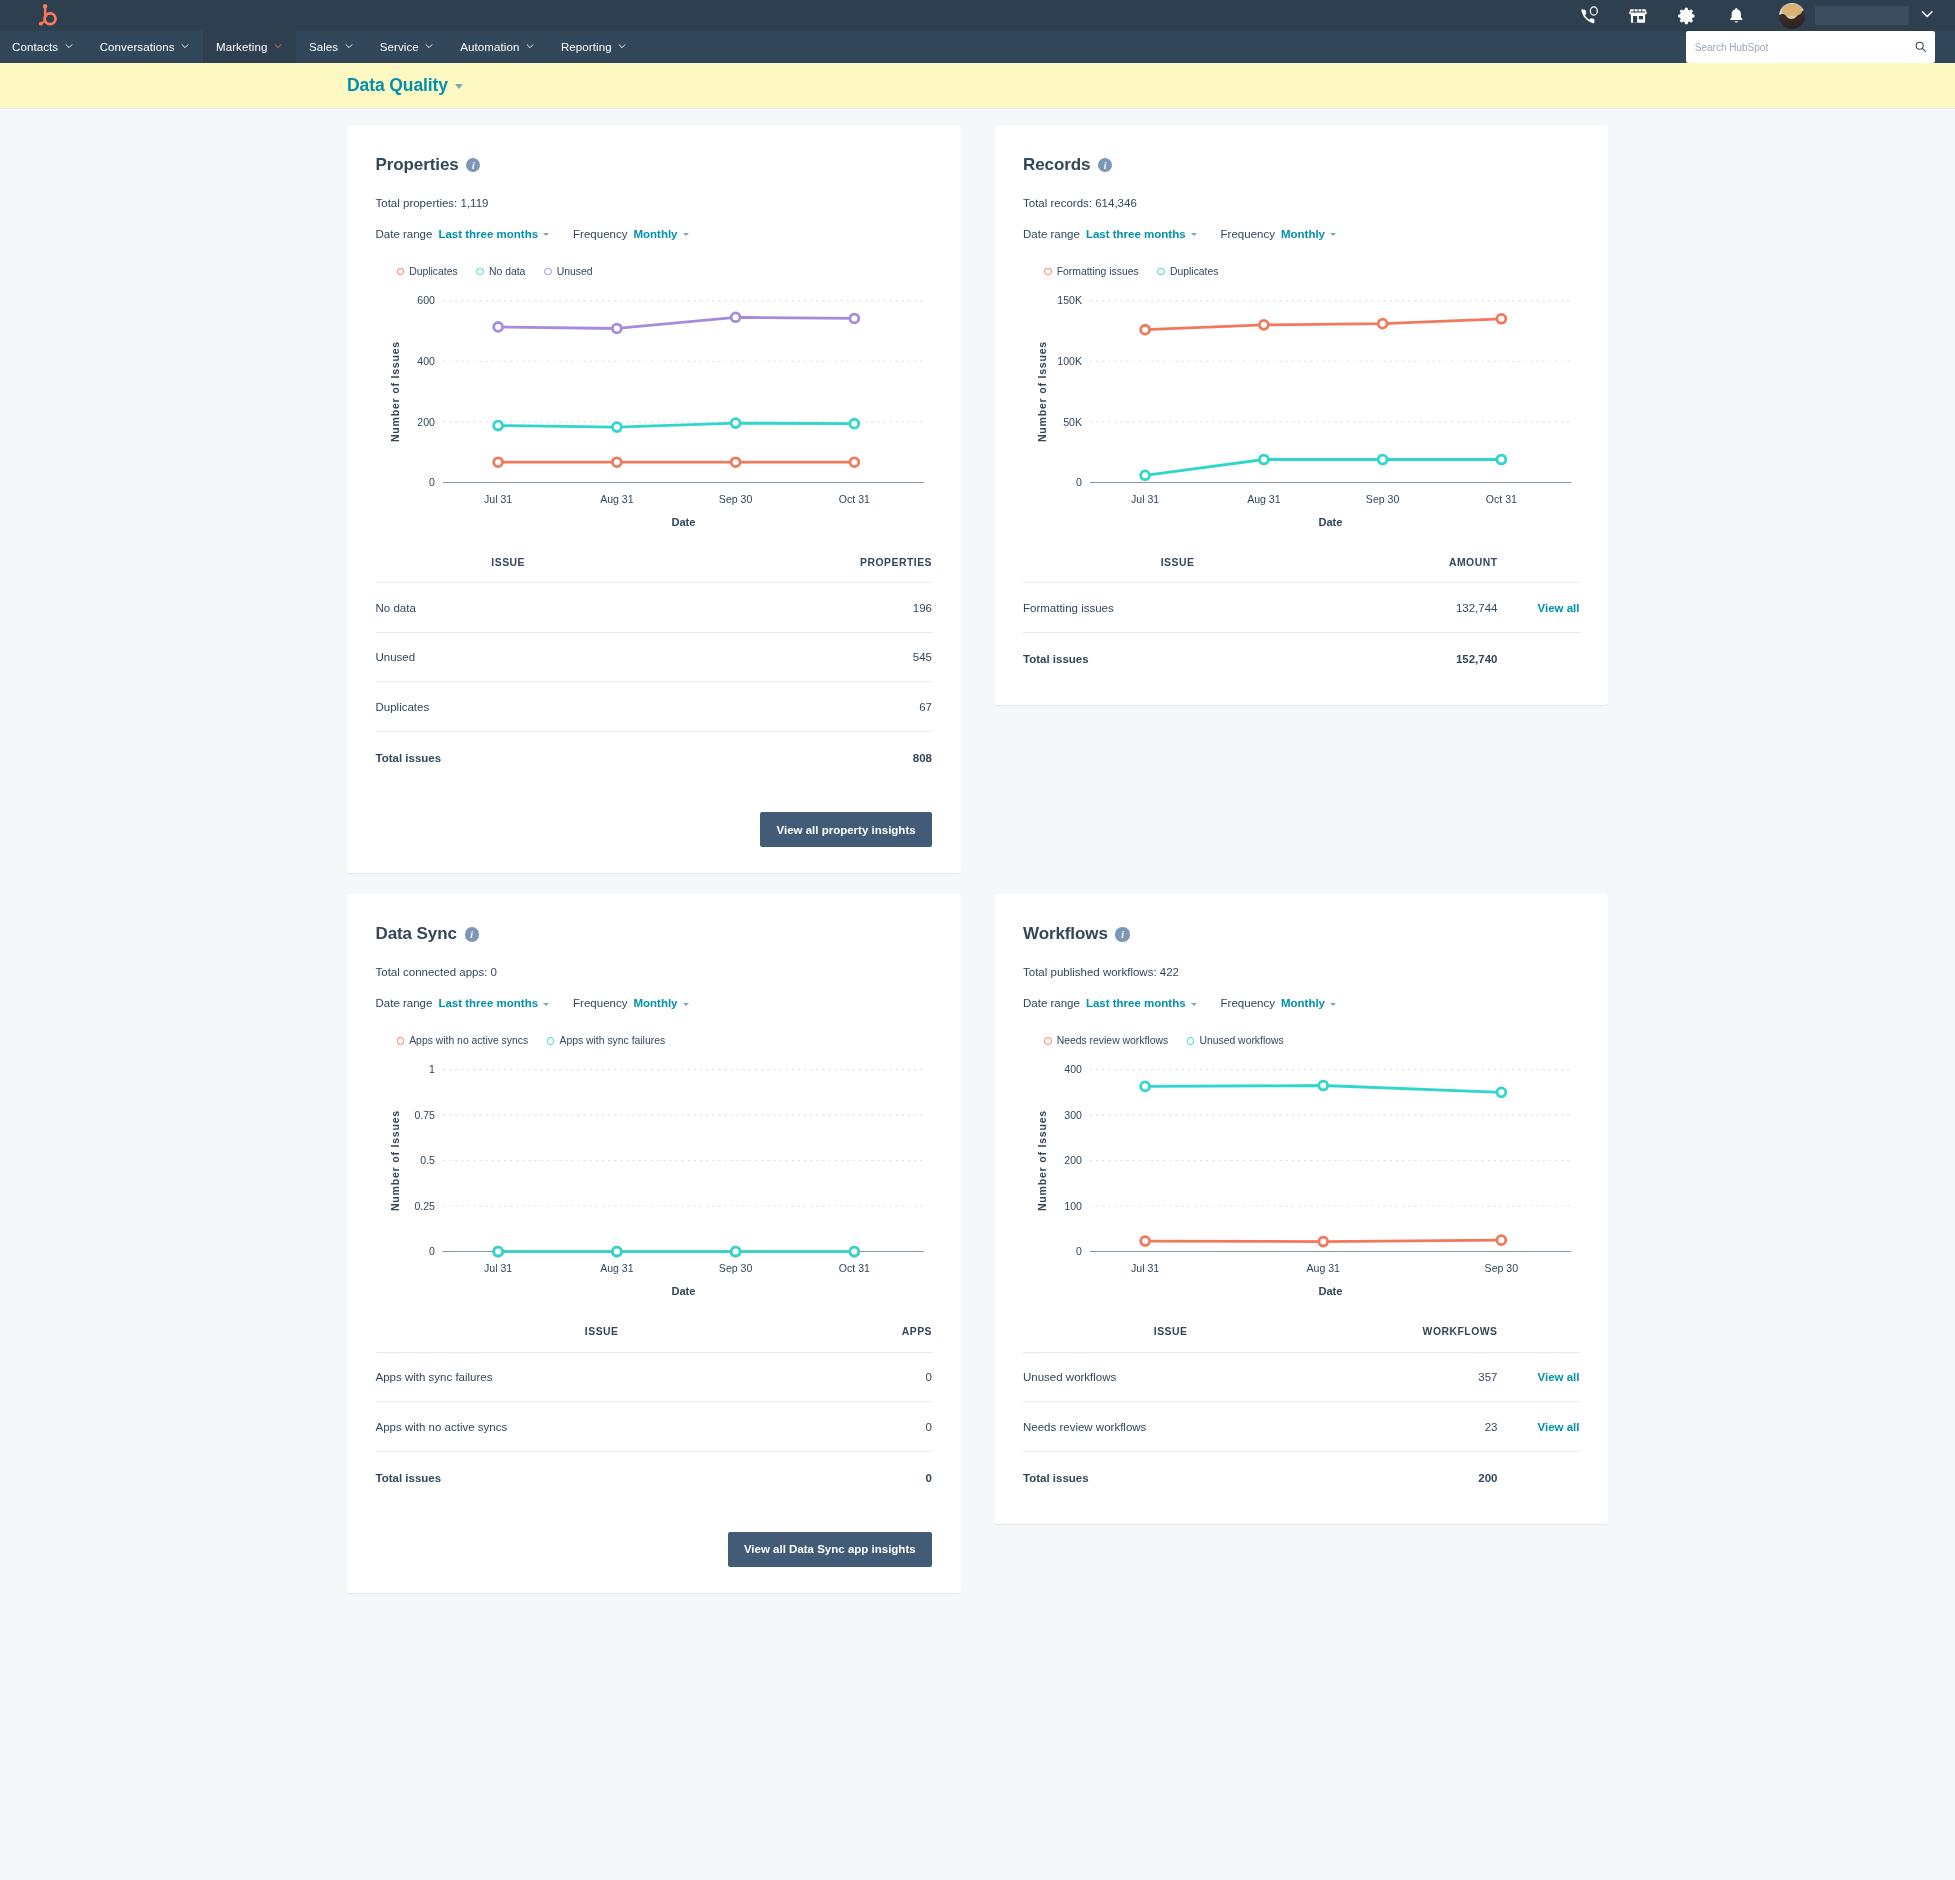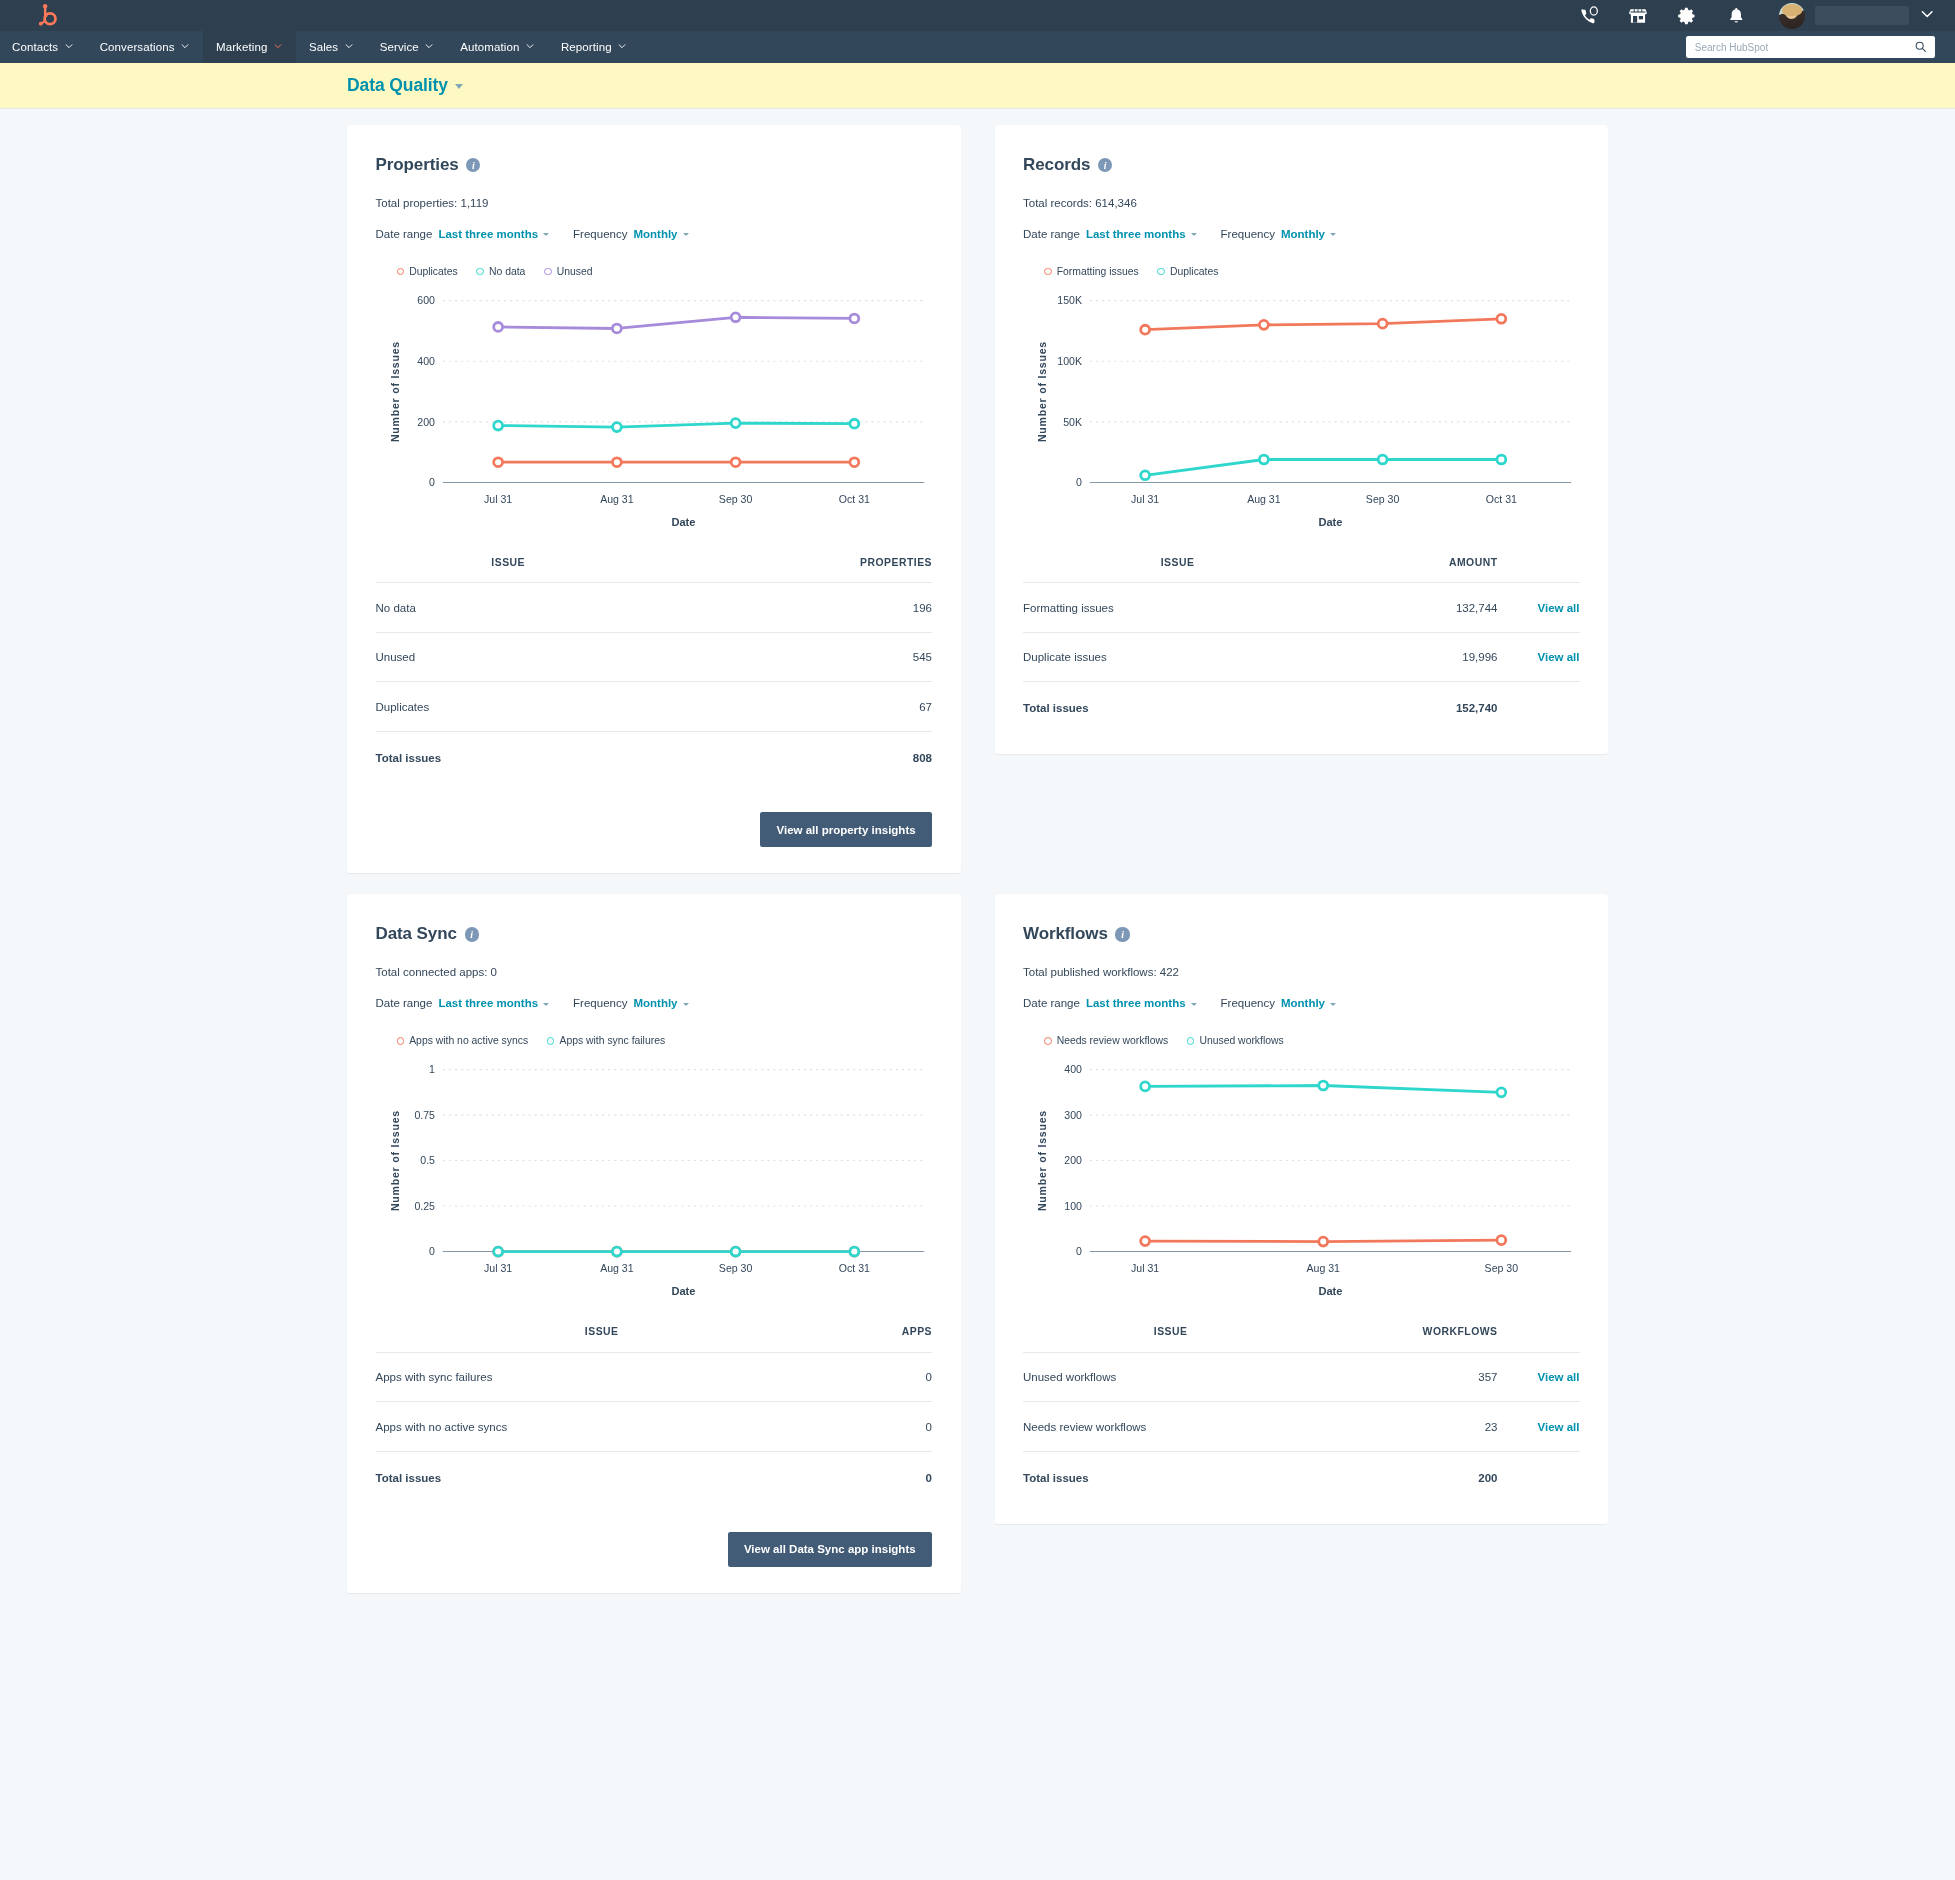--- a/index.html
+++ b/index.html
@@ -75,21 +75,21 @@
   }
   .navitem:first-child { padding-left: 12px; }
   .navitem.active { background: #2E3F50; }
   .navitem .chev { display: block; }
   .nav-spacer { flex: 1; }
   .searchwrap {
     display: flex; align-items: center;
     padding-right: 20px;
   }
   .searchbox {
-    width: 249px; height: 22px;
+    width: 249px; height: 32px;
     background: #FFFFFF;
     border-radius: 2.2px;
     display: flex; align-items: center;
     padding: 0 7.7px 0 8.8px;
     gap: 4.4px;
   }
   .searchbox input {
     flex: 1; border: 0; outline: 0;
     font-family: "Liberation Sans", sans-serif;
     font-size: 10px; color: #33475B;
@@ -514,25 +514,20 @@
             <th class="num">AMOUNT</th>
             <th class="act"></th>
           </tr>
         </thead>
         <tbody>
           <tr>
             <td>Formatting issues</td>
             <td class="num">132,744</td>
             <td class="act"><span class="viewall">View all</span></td>
           </tr>
-          <tr>
-            <td>Duplicate issues</td>
-            <td class="num">19,996</td>
-            <td class="act"><span class="viewall">View all</span></td>
-          </tr>
           <tr class="total">
             <td>Total issues</td>
             <td class="num">152,740</td>
             <td class="act"></td>
           </tr>
         </tbody>
       </table>
     </div>
   </div>
 

